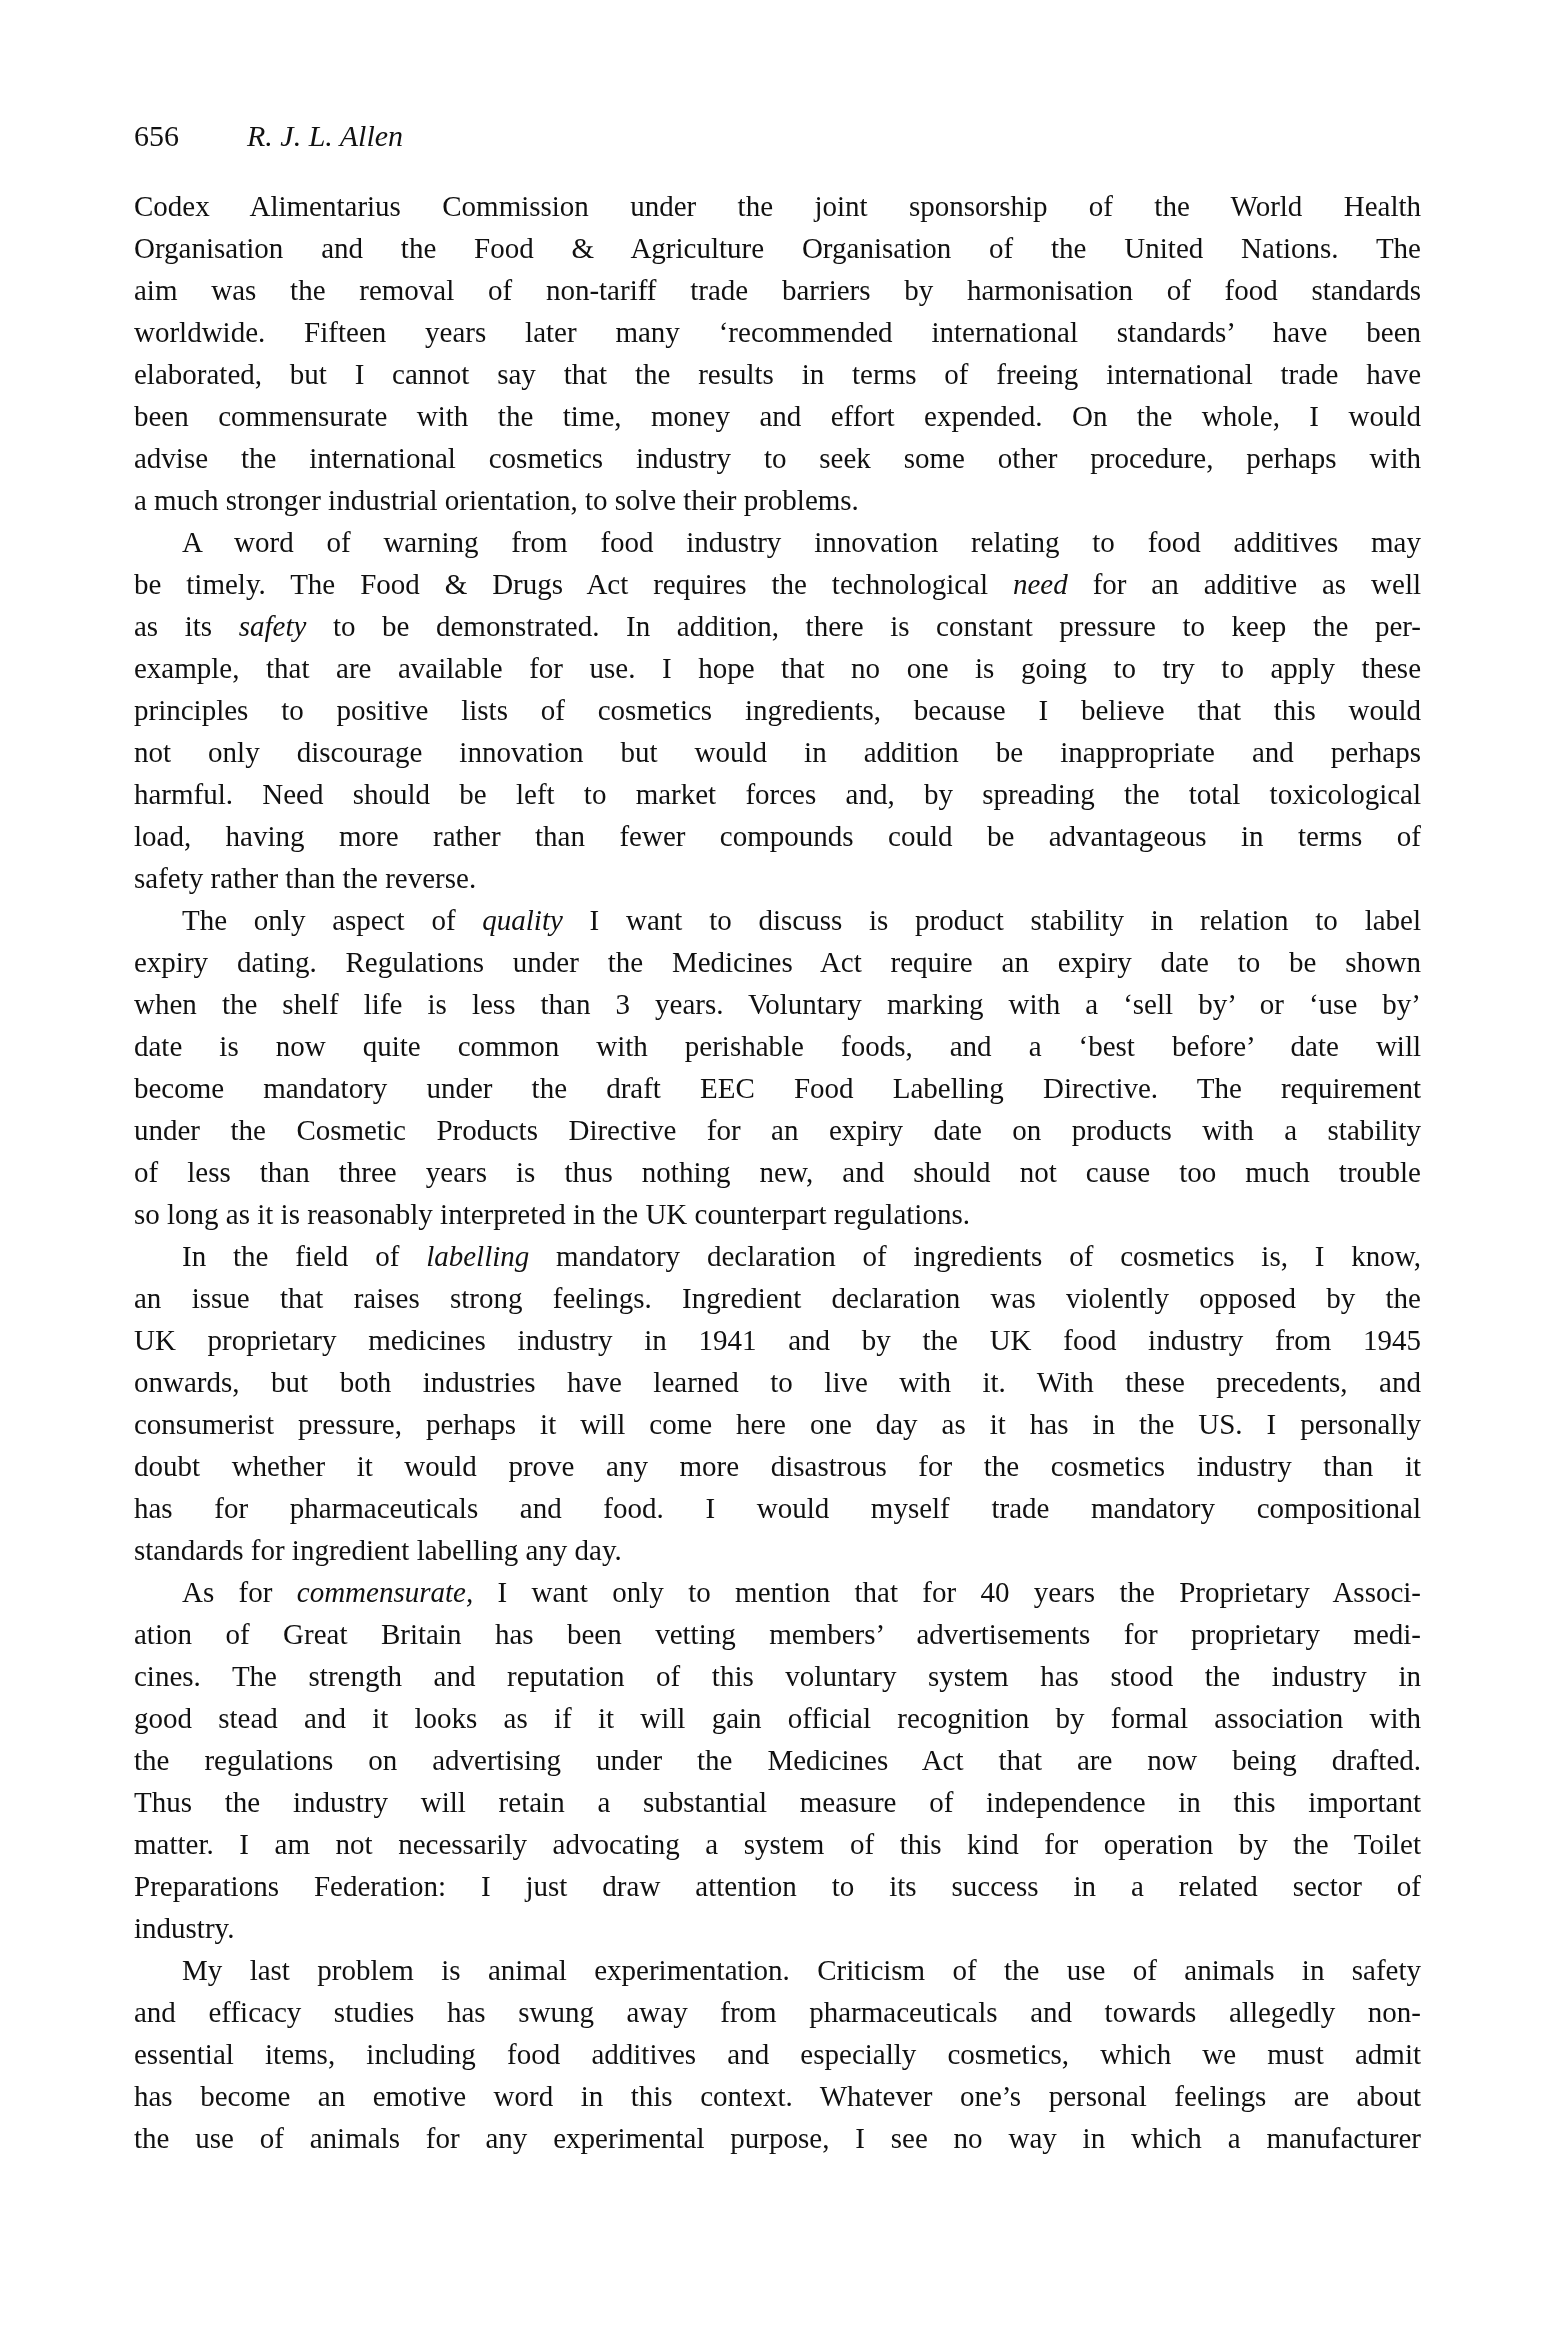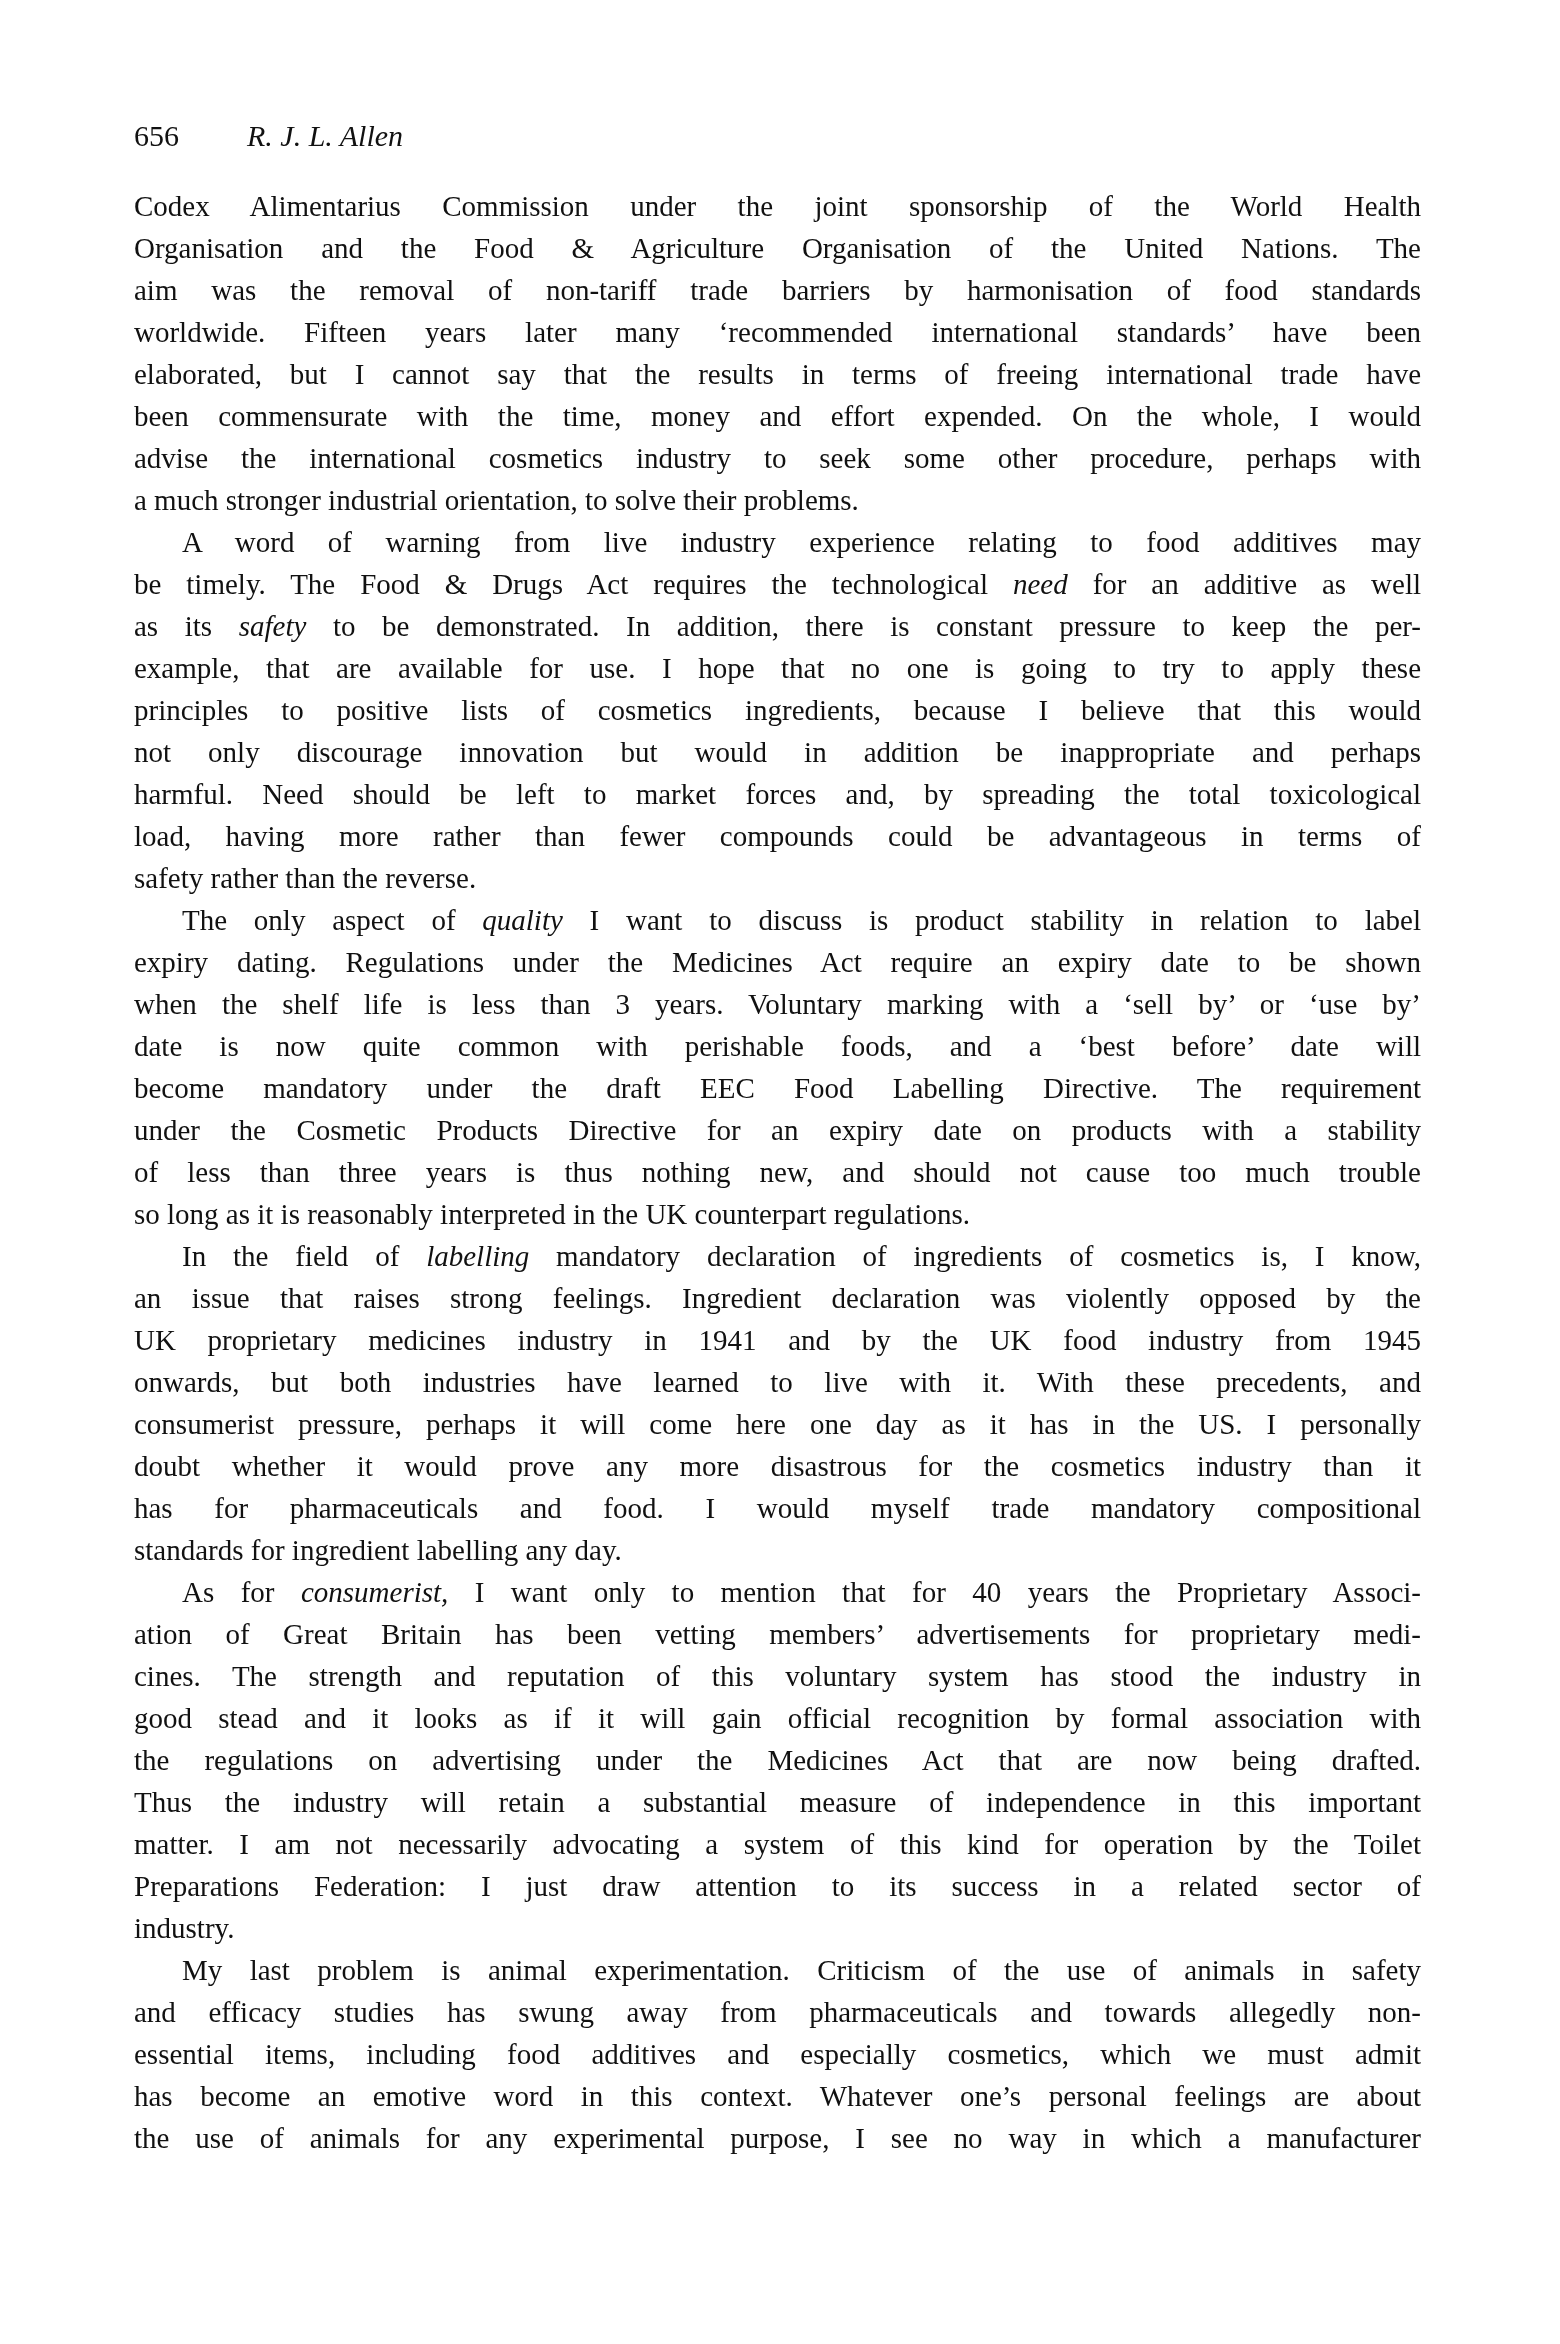--- a/index.html
+++ b/index.html
@@ -26,21 +26,21 @@
       <div class="line">Codex Alimentarius Commission under the joint sponsorship of the World Health</div>
       <div class="line">Organisation and the Food &amp; Agriculture Organisation of the United Nations. The</div>
       <div class="line">aim was the removal of non-tariff trade barriers by harmonisation of food standards</div>
       <div class="line">worldwide. Fifteen years later many ‘recommended international standards’ have been</div>
       <div class="line">elaborated, but I cannot say that the results in terms of freeing international trade have</div>
       <div class="line">been commensurate with the time, money and effort expended. On the whole, I would</div>
       <div class="line">advise the international cosmetics industry to seek some other procedure, perhaps with</div>
       <div class="line last">a much stronger industrial orientation, to solve their problems.</div>
     </div>
     <div>
-      <div class="line indent">A word of warning from live industry experience relating to food additives may</div>
+      <div class="line indent">A word of warning from food industry innovation relating to food additives may</div>
       <div class="line">be timely. The Food &amp; Drugs Act requires the technological <i>need</i> for an additive as well</div>
       <div class="line">as its <i>safety</i> to be demonstrated. In addition, there is constant pressure to keep the per-</div>
       <div class="line">example, that are available for use. I hope that no one is going to try to apply these</div>
       <div class="line">principles to positive lists of cosmetics ingredients, because I believe that this would</div>
       <div class="line">not only discourage innovation but would in addition be inappropriate and perhaps</div>
       <div class="line">harmful. Need should be left to market forces and, by spreading the total toxicological</div>
       <div class="line">load, having more rather than fewer compounds could be advantageous in terms of</div>
       <div class="line last">safety rather than the reverse.</div>
     </div>
     <div>
@@ -57,21 +57,21 @@
       <div class="line indent">In the field of <i>labelling</i> mandatory declaration of ingredients of cosmetics is, I know,</div>
       <div class="line">an issue that raises strong feelings. Ingredient declaration was violently opposed by the</div>
       <div class="line">UK proprietary medicines industry in 1941 and by the UK food industry from 1945</div>
       <div class="line">onwards, but both industries have learned to live with it. With these precedents, and</div>
       <div class="line">consumerist pressure, perhaps it will come here one day as it has in the US. I personally</div>
       <div class="line">doubt whether it would prove any more disastrous for the cosmetics industry than it</div>
       <div class="line">has for pharmaceuticals and food. I would myself trade mandatory compositional</div>
       <div class="line last">standards for ingredient labelling any day.</div>
     </div>
     <div>
-      <div class="line indent">As for <i>consumerist,</i> I want only to mention that for 40 years the Proprietary Associ-</div>
+      <div class="line indent">As for <i>commensurate,</i> I want only to mention that for 40 years the Proprietary Associ-</div>
       <div class="line">ation of Great Britain has been vetting members’ advertisements for proprietary medi-</div>
       <div class="line">cines. The strength and reputation of this voluntary system has stood the industry in</div>
       <div class="line">good stead and it looks as if it will gain official recognition by formal association with</div>
       <div class="line">the regulations on advertising under the Medicines Act that are now being drafted.</div>
       <div class="line">Thus the industry will retain a substantial measure of independence in this important</div>
       <div class="line">matter. I am not necessarily advocating a system of this kind for operation by the Toilet</div>
       <div class="line">Preparations Federation: I just draw attention to its success in a related sector of</div>
       <div class="line last">industry.</div>
     </div>
     <div>

